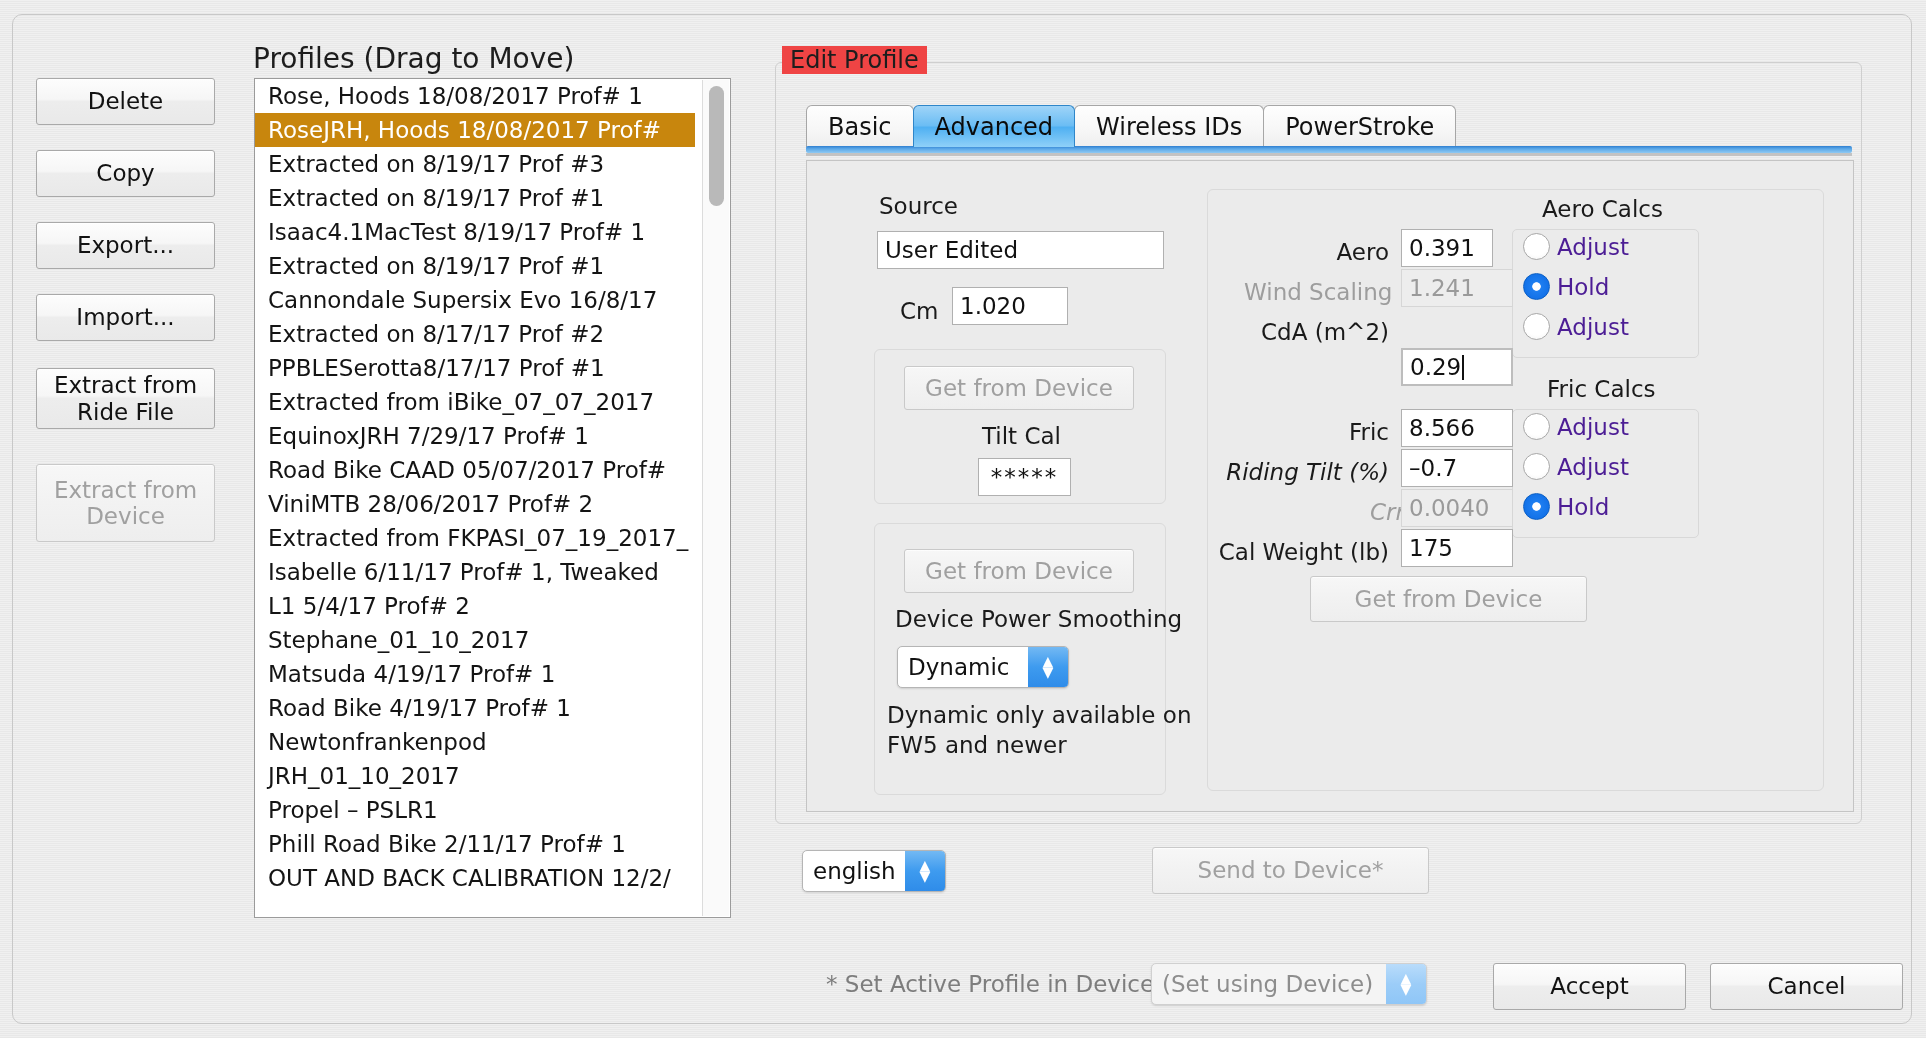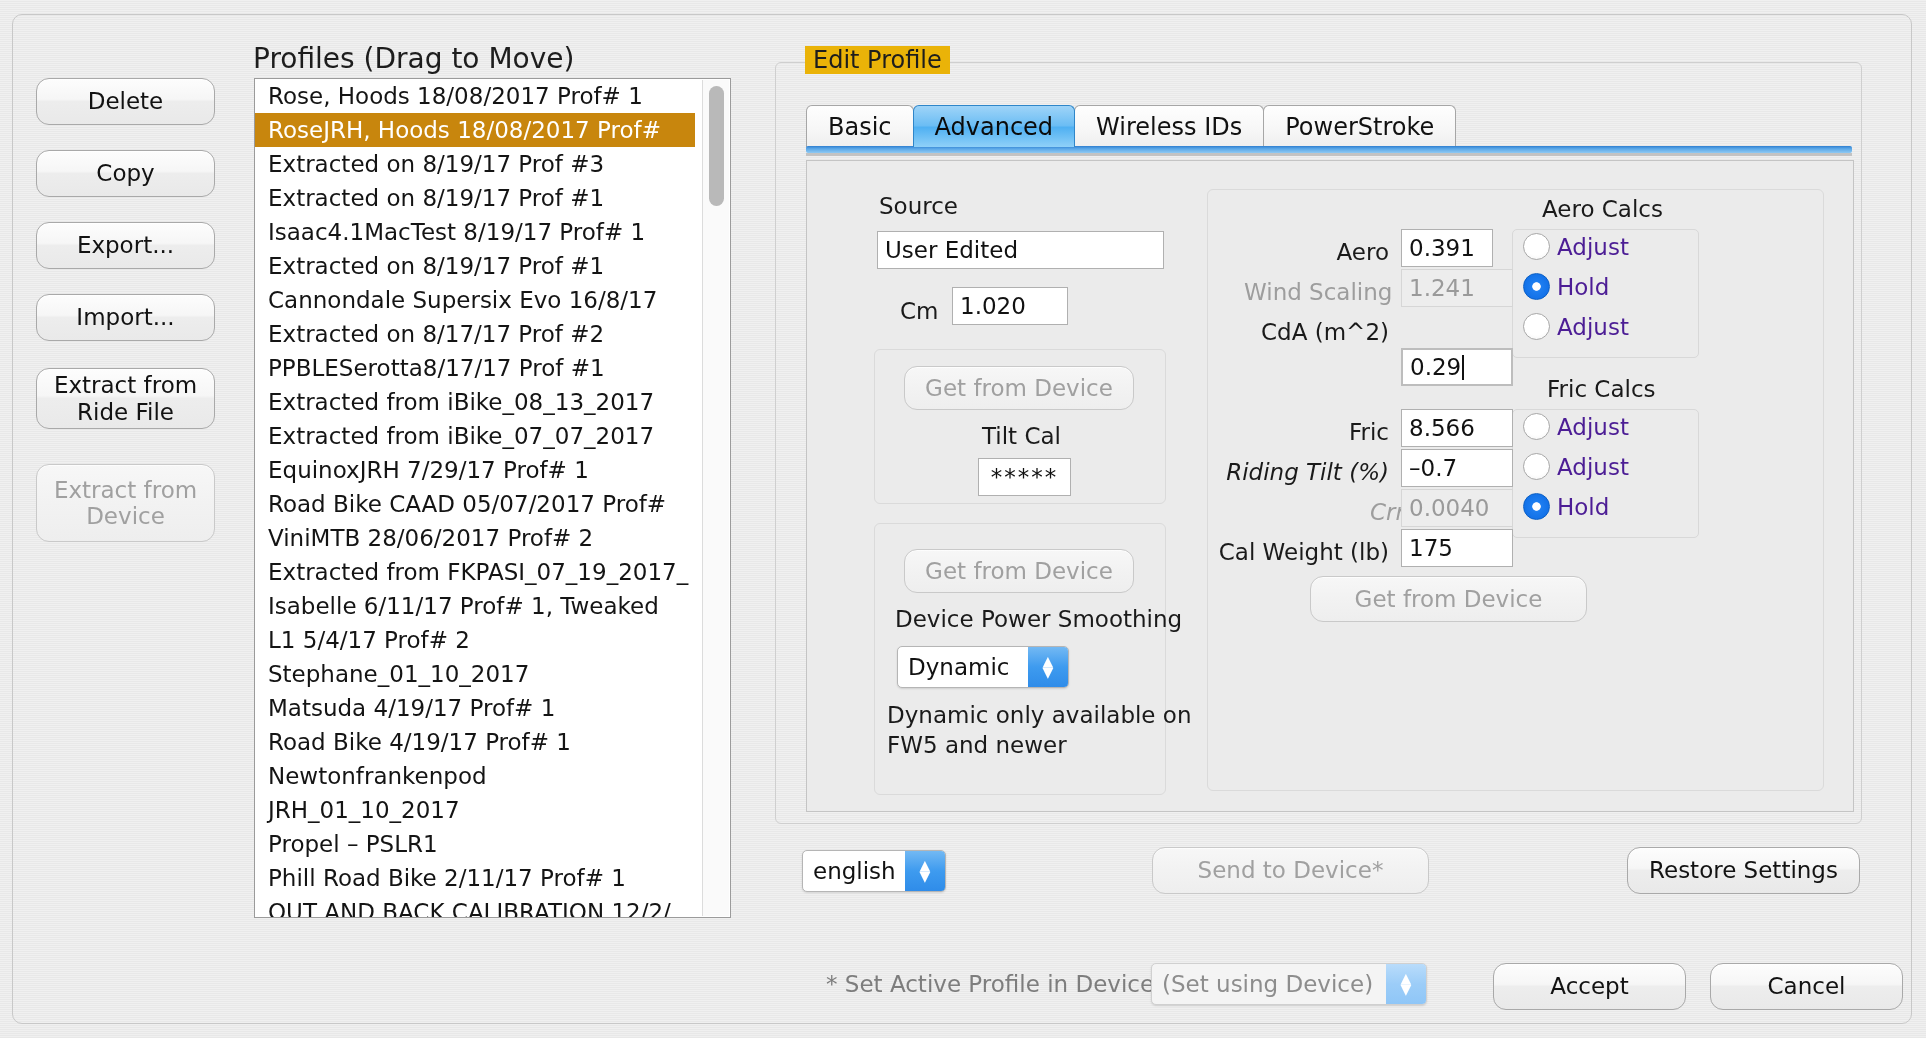--- a/index.html
+++ b/index.html
@@ -20,21 +20,21 @@
   .dialog-frame{
     position:absolute;left:12px;top:14px;width:1898px;height:1008px;
     border:1px solid #c8c8c8;border-radius:10px;
     background:transparent;
   }
 
   
   .btn{
     box-sizing:border-box;
     border:1px solid #a9a9a9;
-    border-radius:13px;
+    border-radius:3px;
     background:linear-gradient(to bottom,#fdfdfd 0%,#f6f6f6 45%,#ededed 50%,#e9e9e9 100%);
     color:#121212;
     font-size:23px;
     display:flex;align-items:center;justify-content:center;
     text-align:center;
     box-shadow:0 1px 0 rgba(255,255,255,.7) inset;
     line-height:1.15;
     cursor:default;
     user-select:none;
   }
@@ -69,21 +69,21 @@
     position:absolute;left:6px;top:6px;width:15px;height:120px;
     background:#b9b9b9;border-radius:8px;
   }
 
   
   .editgroup{
     position:absolute;left:775px;top:62px;width:1085px;height:760px;
     border:1px solid #cfcfcf;border-radius:6px;
   }
   .editgroup-title{
-    position:absolute;left:805px;top:46px;background:#eab308;padding:0 8px;
+    position:absolute;left:782px;top:46px;background:#ef4444;padding:0 8px;
     font-size:24px;color:#1d1d1d;
   }
 
   
   .tabbar{position:absolute;left:806px;top:104px;height:43px;display:flex;align-items:flex-end;}
   .tab{
     box-sizing:border-box;
     height:42px;
     padding:0 21px;
     display:flex;align-items:center;justify-content:center;
@@ -202,21 +202,20 @@
     <div class="list-inner" id="profile-list">
         <div class="litem">Rose, Hoods 18/08/2017 Prof# 1</div>
         <div class="litem sel">RoseJRH, Hoods 18/08/2017 Prof#</div>
         <div class="litem">Extracted on 8/19/17 Prof #3</div>
         <div class="litem">Extracted on 8/19/17 Prof #1</div>
         <div class="litem">Isaac4.1MacTest 8/19/17 Prof# 1</div>
         <div class="litem">Extracted on 8/19/17 Prof #1</div>
         <div class="litem">Cannondale Supersix Evo 16/8/17</div>
         <div class="litem">Extracted on 8/17/17 Prof #2</div>
         <div class="litem">PPBLESerotta8/17/17 Prof #1</div>
-        <div class="litem">Extracted from iBike_08_13_2017</div>
         <div class="litem">Extracted from iBike_07_07_2017</div>
         <div class="litem">EquinoxJRH 7/29/17 Prof# 1</div>
         <div class="litem">Road Bike CAAD 05/07/2017 Prof#</div>
         <div class="litem">ViniMTB 28/06/2017 Prof# 2</div>
         <div class="litem">Extracted from FKPASI_07_19_2017_</div>
         <div class="litem">Isabelle 6/11/17 Prof# 1, Tweaked</div>
         <div class="litem">L1 5/4/17 Prof# 2</div>
         <div class="litem">Stephane_01_10_2017</div>
         <div class="litem">Matsuda 4/19/17 Prof# 1</div>
         <div class="litem">Road Bike 4/19/17 Prof# 1</div>
@@ -363,23 +362,20 @@
   <div class="popup" style="left:802px;top:850px;width:144px;">
     <span>english</span>
     <span class="arrows">
         <span>▲</span>
         <span>▼</span>
       </span>
   </div>
   <div class="btn disabled" style="position:absolute;left:1152px;top:847px;width:277px;height:47px;">
       <span>Send to Device*</span>
     </div>
-  <div class="btn" style="position:absolute;left:1627px;top:847px;width:233px;height:47px;">
-      <span>Restore Settings</span>
-    </div>
 
   <div class="note dim" style="left:826px;top:970px;">* Set Active Profile in Device</div>
   <div class="popup dim" style="left:1151px;top:963px;width:276px;">
     <span>(Set using Device)</span>
     <span class="arrows">
         <span>▲</span>
         <span>▼</span>
       </span>
   </div>
   <div class="btn" style="position:absolute;left:1493px;top:963px;width:193px;height:47px;">

